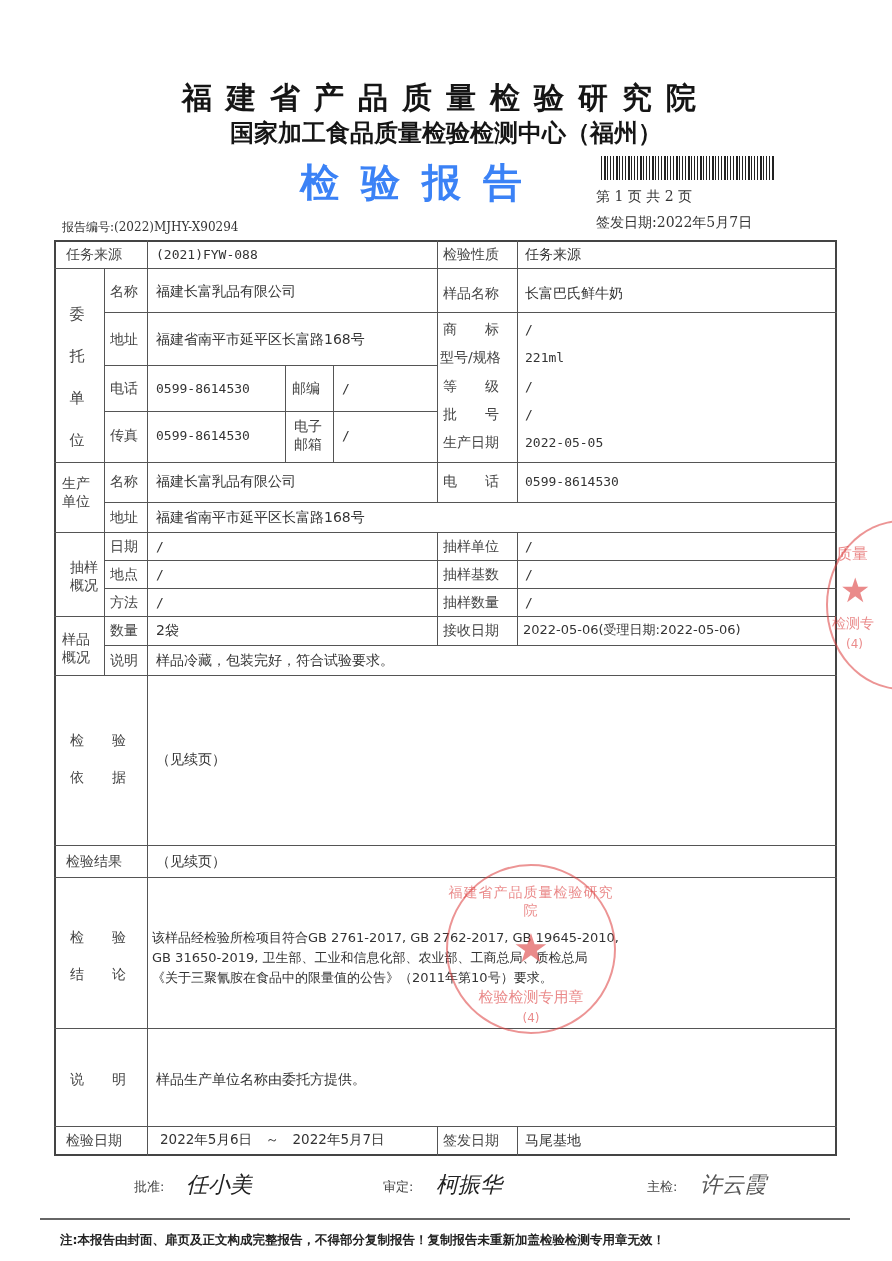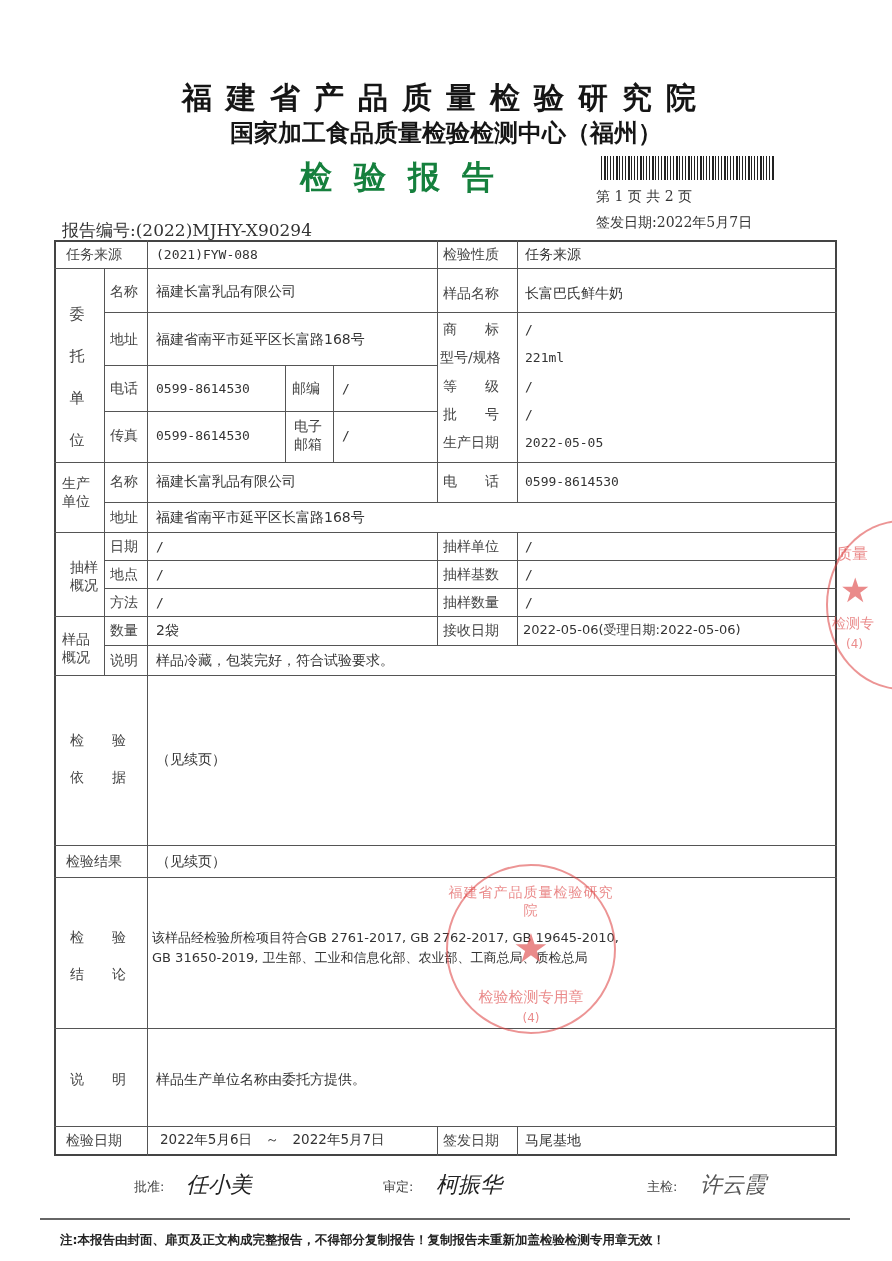--- a/index.html
+++ b/index.html
@@ -3,26 +3,26 @@
 <meta charset="utf-8">
 <style>
   html, body { margin:0; padding:0; background:#ffffff; }
   body { width:892px; height:1261px; position:relative; overflow:hidden;
          font-family:"DejaVu Serif","Liberation Serif",serif; color:#2a2a2a; }
   .abs { position:absolute; }
   .title1 { left:0; width:892px; top:78px; text-align:center; font-size:30px; font-weight:bold;
             letter-spacing:14px; color:#151515; font-family:"DejaVu Sans","Liberation Sans",sans-serif; }
   .title2 { left:0; width:892px; top:117px; text-align:center; font-size:24px; font-weight:bold;
             color:#151515; font-family:"DejaVu Sans","Liberation Sans",sans-serif; }
-  .title3 { left:300px; top:156px; font-size:32px; font-weight:bold; letter-spacing:22px; color:#15803d;
+  .title3 { left:300px; top:156px; font-size:39px; font-weight:bold; letter-spacing:22px; color:#3b82f6;
             font-family:Liberation Sans, sans-serif; }
   .barcode { left:601px; top:156px; width:174px; height:24px;
      background: repeating-linear-gradient(90deg,#222 0 1px,#fff 1px 3px,#222 3px 5px,#fff 5px 6px,#222 6px 7px,#fff 7px 9px,#222 9px 10px,#fff 10px 12px); }
   .page { left:596px; top:188px; font-size:14px; color:#333; }
-  .reportno { left:62px; top:219px; font-size:17px; color:#333; }
+  .reportno { left:62px; top:219px; font-size:12px; color:#333; }
   .issue { left:596px; top:214px; font-size:14px; color:#333; }
   .hline { position:absolute; background:#555; height:1.3px; }
   .vline { position:absolute; background:#555; width:1.3px; }
   .frame { position:absolute; left:54px; top:240px; width:783px; height:916px; border:2px solid #444; box-sizing:border-box; }
   .cell { position:absolute; font-size:14px; color:#333; white-space:nowrap; line-height:1; }
   .lbl { font-family:"DejaVu Sans","Liberation Sans",sans-serif; font-size:14px; color:#444; }
   .val { font-family:"DejaVu Sans Mono","Liberation Mono",monospace; font-size:13px; color:#333; }
   .valcn { font-family:"DejaVu Sans","Liberation Sans",sans-serif; font-size:14px; color:#333; }
   .vert { position:absolute; font-family:"DejaVu Sans","Liberation Sans",sans-serif; font-size:15px; color:#444; width:20px; text-align:center; line-height:28px; }
   .stamp { position:absolute; border:2px solid rgba(220,60,60,0.55); border-radius:50%; color:rgba(220,60,60,0.6);
@@ -159,20 +159,21 @@
 <div class="cell valcn" style="left:156px;top:752px">（见续页）</div>
 
 <div class="cell lbl" style="left:66px;top:854px">检验结果</div>
 <div class="cell valcn" style="left:156px;top:854px">（见续页）</div>
 
 <div class="cell lbl" style="left:70px;top:930px">检　　验</div>
 <div class="cell lbl" style="left:70px;top:967px">结　　论</div>
 <div class="cell valcn" style="left:152px;top:928px;font-size:13px;line-height:20px">
   <div>该样品经检验所检项目符合GB 2761-2017, GB 2762-2017, GB 19645-2010,</div>
   <div>GB 31650-2019, 卫生部、工业和信息化部、农业部、工商总局、质检总局</div>
+  <div>《关于三聚氰胺在食品中的限量值的公告》（2011年第10号）要求。</div>
 </div>
 
 <div class="cell lbl" style="left:70px;top:1072px">说　　明</div>
 <div class="cell valcn" style="left:156px;top:1072px">样品生产单位名称由委托方提供。</div>
 
 <div class="cell lbl" style="left:66px;top:1133px">检验日期</div>
 <div class="cell valcn" style="left:160px;top:1133px;font-size:13.5px">2022年5月6日　～　2022年5月7日</div>
 <div class="cell lbl" style="left:443px;top:1133px">签发日期</div>
 <div class="cell valcn" style="left:525px;top:1133px">马尾基地</div>
 

